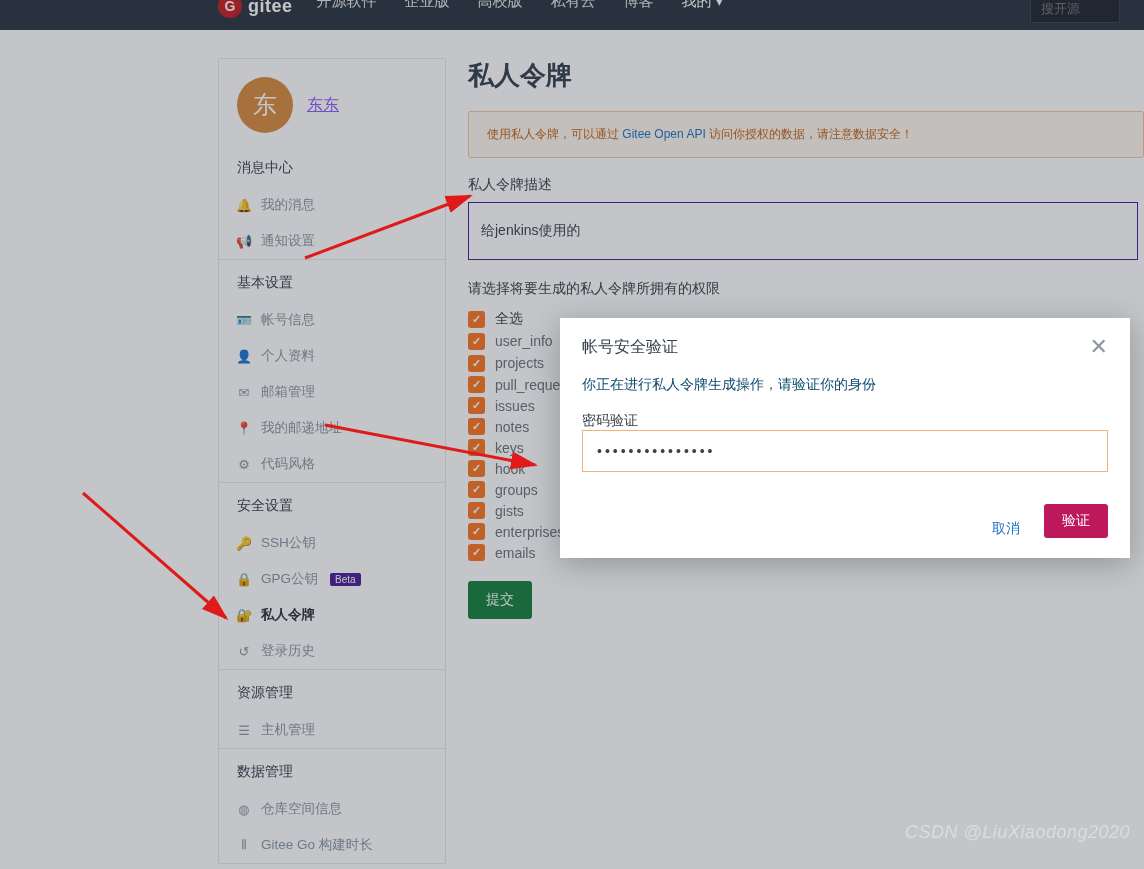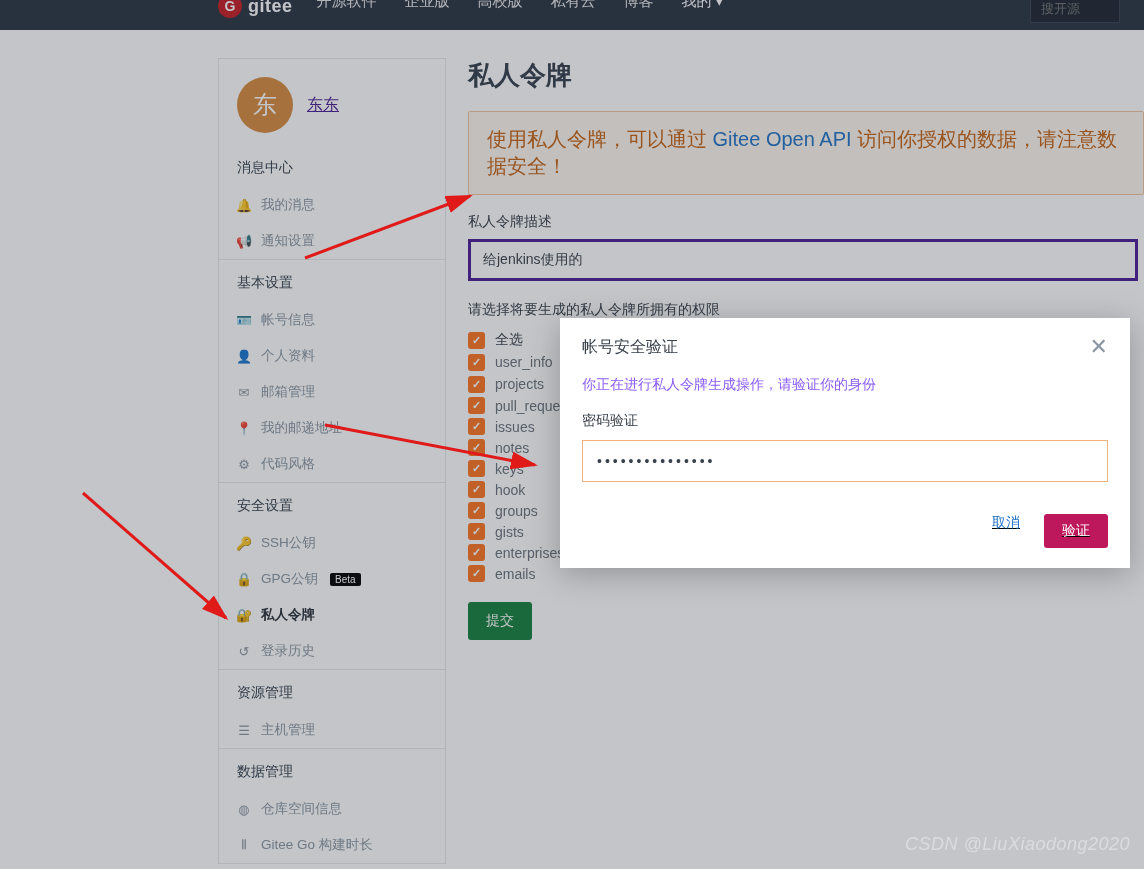--- a/index.html
+++ b/index.html
@@ -11,58 +11,58 @@
 .topnav .nav-links { display: flex; gap: 28px; margin-top: -8px; }
 .topnav .nav-links a { color: #e6e6e6; text-decoration: none; font-size: 15px; }
 .topnav .nav-links a.my { color: #fff; font-weight: 500; }
 .topnav .chev { display: inline-block; margin-left: 4px; }
 .topnav .search { position: absolute; right: 24px; top: -6px; }
 .topnav .search input { background: #1e2530; border: 1px solid #3a4252; color: #9aa4b2; padding: 6px 10px; width: 90px; font-size: 13px; }
 .page { display: flex; padding: 28px 0 0 218px; }
 .sidebar { width: 228px; border: 1px solid #e3e9ed; background: #fff; }
 .user-block { display: flex; align-items: center; gap: 14px; padding: 18px 18px 20px; }
 .avatar { width: 56px; height: 56px; border-radius: 50%; background: #d98b3f; color: #fff; display: flex; align-items: center; justify-content: center; font-size: 24px; }
-.user-name { color: #4c1d95; font-size: 16px; }
+.user-name { color: #8b5cf6; font-size: 16px; }
 .sec-head { padding: 14px 18px 10px; font-size: 14px; color: #35404e; font-weight: 500; border-top: 1px solid #e3e9ed; }
 .sec-head.first { border-top: none; padding-top: 6px; }
 .side-item { display: flex; align-items: center; gap: 10px; padding: 9px 18px; color: #8a96a3; font-size: 13.5px; cursor: pointer; }
 .side-item.active { color: #2b333c; font-weight: 600; }
 .side-item .ic { width: 14px; display: inline-flex; justify-content: center; font-size: 13px; }
-.badge { background: #000000; color: #fff; font-size: 10px; padding: 1px 5px; border-radius: 2px; margin-left: 2px; }
+.badge { background: #4c1d95; color: #fff; font-size: 10px; padding: 1px 5px; border-radius: 2px; margin-left: 2px; }
 .main { flex: 1; padding: 0 0 0 22px; }
 h1.title { font-size: 26px; color: #35404e; font-weight: 600; margin-bottom: 18px; }
-.alert { border: 1px solid #f3c7a1; background: #fff7ef; color: #c66416; padding: 14px 18px; font-size: 20px; border-radius: 2px; margin-bottom: 18px; }
+.alert { border: 1px solid #f3c7a1; background: #fff7ef; color: #c66416; padding: 14px 18px; font-size: 12px; border-radius: 2px; margin-bottom: 18px; }
 .alert a { color: #2073c6; text-decoration: none; }
 .fld-label { font-size: 14px; color: #3a424d; margin: 10px 0 8px; font-weight: 500; }
-.text-input { width: 100%; max-width: 670px; border: 3px solid #4c1d95; padding: 10px 12px; font-size: 14px; color: #3a424d; }
+.text-input { width: 100%; max-width: 670px; border: 1px solid #4c1d95; padding: 20px 12px; font-size: 14px; color: #3a424d; }
 .perm-title { font-size: 14px; color: #3a424d; margin: 20px 0 10px; font-weight: 500; }
 .perm-row { display: flex; align-items: center; gap: 10px; padding: 2px 0; font-size: 14px; color: #6a737d; }
 .perm-row .cb { width: 17px; height: 17px; border-radius: 3px; background: #fd7321; display: inline-flex; align-items: center; justify-content: center; color: #fff; font-size: 11px; font-weight: 700; }
 .perm-row .cb.sel { background: #fd7321; }
 .perm-row .pname { width: 120px; color: #6a737d; }
 .perm-row.first .pname { color: #3a424d; }
 .perm-row .pdesc { color: #6a737d; }
 .submit-btn { margin-top: 18px; background: #15803d; color: #fff; border: none; padding: 10px 18px; font-size: 14px; cursor: pointer; border-radius: 3px; }
 
 .dim { position: absolute; inset: 0; background: rgba(40,46,56,0.28); }
 
 .modal { position: absolute; left: 560px; top: 318px; width: 570px; background: #fff; box-shadow: 0 6px 30px rgba(0,0,0,0.25); padding: 0; }
 .modal-head { display: flex; justify-content: space-between; align-items: center; padding: 18px 22px 10px; }
 .modal-head h3 { font-size: 16px; color: #3a424d; font-weight: 500; }
 .modal-head .close { font-size: 22px; color: #8a96a3; cursor: pointer; line-height: 1; }
 .modal-body { padding: 8px 22px 18px; }
-.modal-body p { font-size: 14px; color: #8b5cf6; margin-bottom: 18px; }
-.modal-body .lbl { font-size: 14px; color: #3a424d; margin-bottom: 10px; }
+.modal-body p { font-size: 14px; color: #0c4a6e; margin-bottom: 18px; }
+.modal-body .lbl { font-size: 14px; color: #3a424d; }
 .modal-body input[type=password] { width: 100%; border: 1px solid #f0b37a; padding: 12px 14px; font-size: 14px; letter-spacing: 3px; color: #3a424d; outline: none; }
-.modal-foot { display: flex; justify-content: flex-end; gap: 24px; padding: 14px 22px 20px; align-items: flex-start; text-decoration: underline; }
+.modal-foot { display: flex; justify-content: flex-end; gap: 24px; padding: 14px 22px 20px; align-items: flex-end; }
 .modal-foot .cancel { color: #2073c6; font-size: 14px; cursor: pointer; }
 .modal-foot .ok { background: #be185d; color: #fff; border: none; padding: 8px 18px; font-size: 14px; cursor: pointer; border-radius: 3px; }
 
 .arrow { position: absolute; pointer-events: none; }
-.watermark { position: absolute; right: 14px; bottom: 14px; color: #d9dde2; font-size: 18px; font-style: italic; letter-spacing: 0.5px; }
+.watermark { position: absolute; right: 14px; bottom: 26px; color: #d9dde2; font-size: 18px; font-style: italic; letter-spacing: 0.5px; }
 </style>
 </head>
 <body>
 
 <div class="topnav">
   <div class="logo">
     <span class="logo-icon">G</span>
     <span class="logo-text">gitee</span>
   </div>
   <div class="nav-links">

